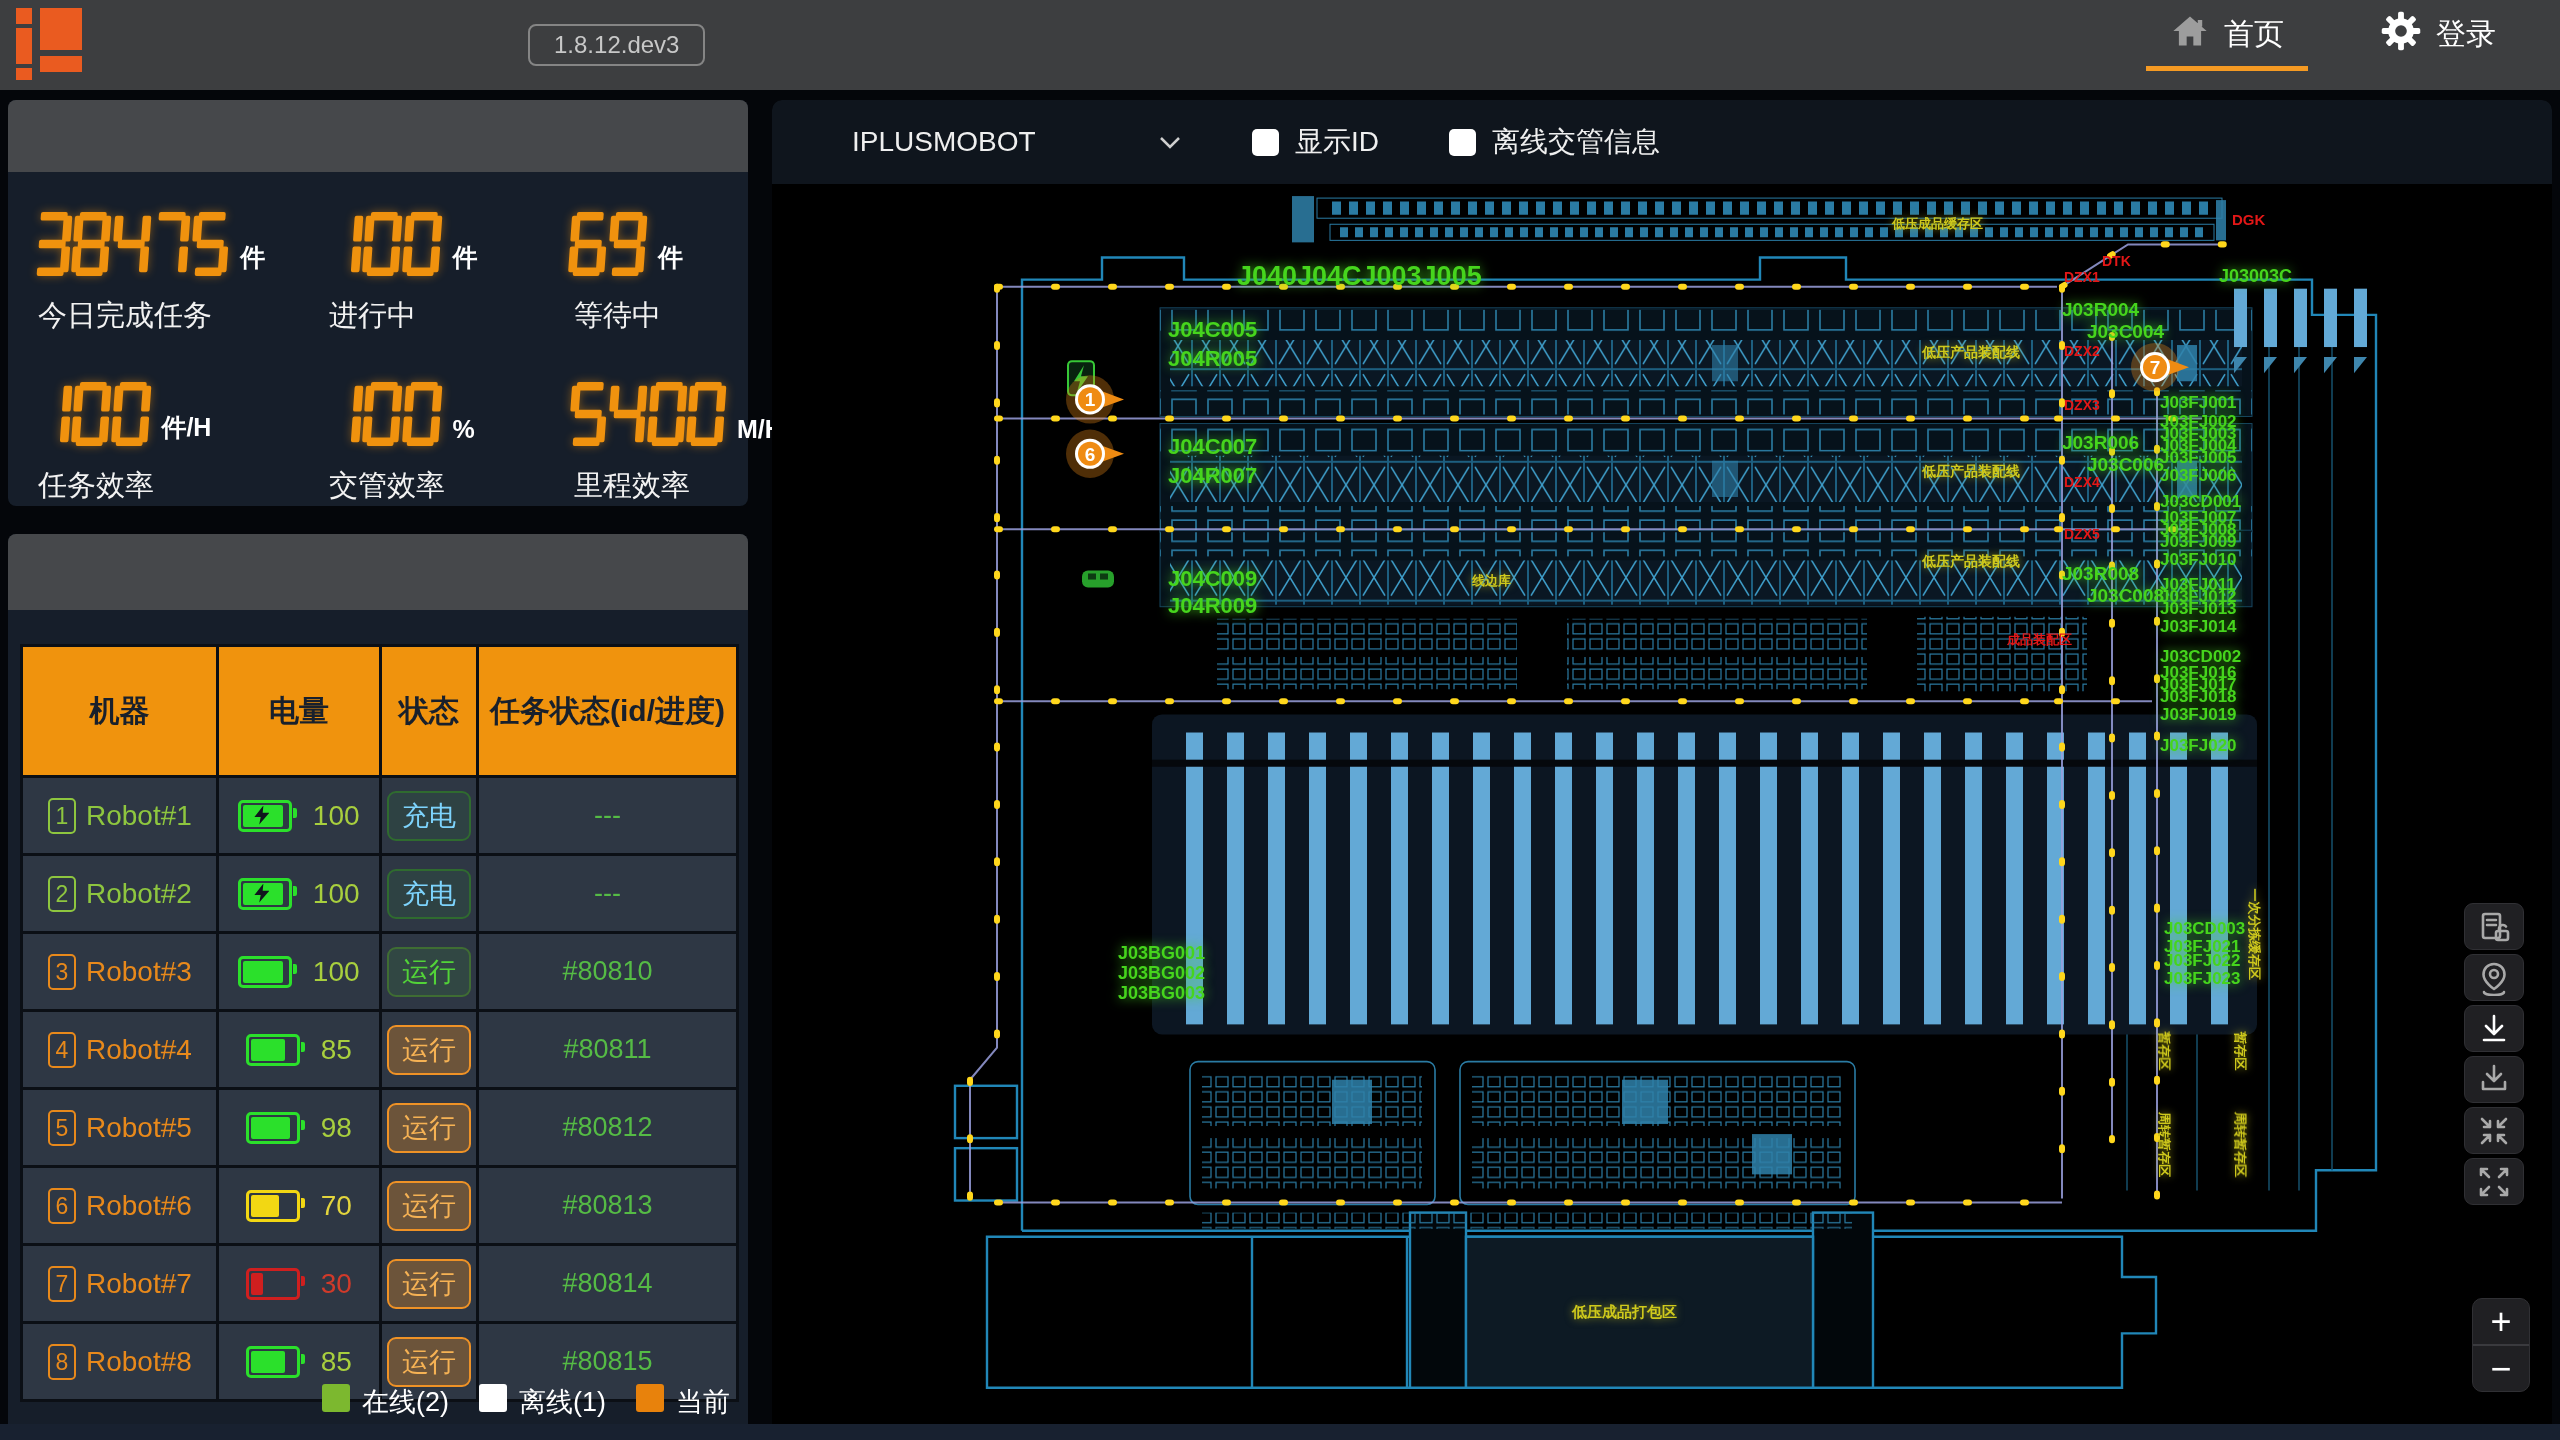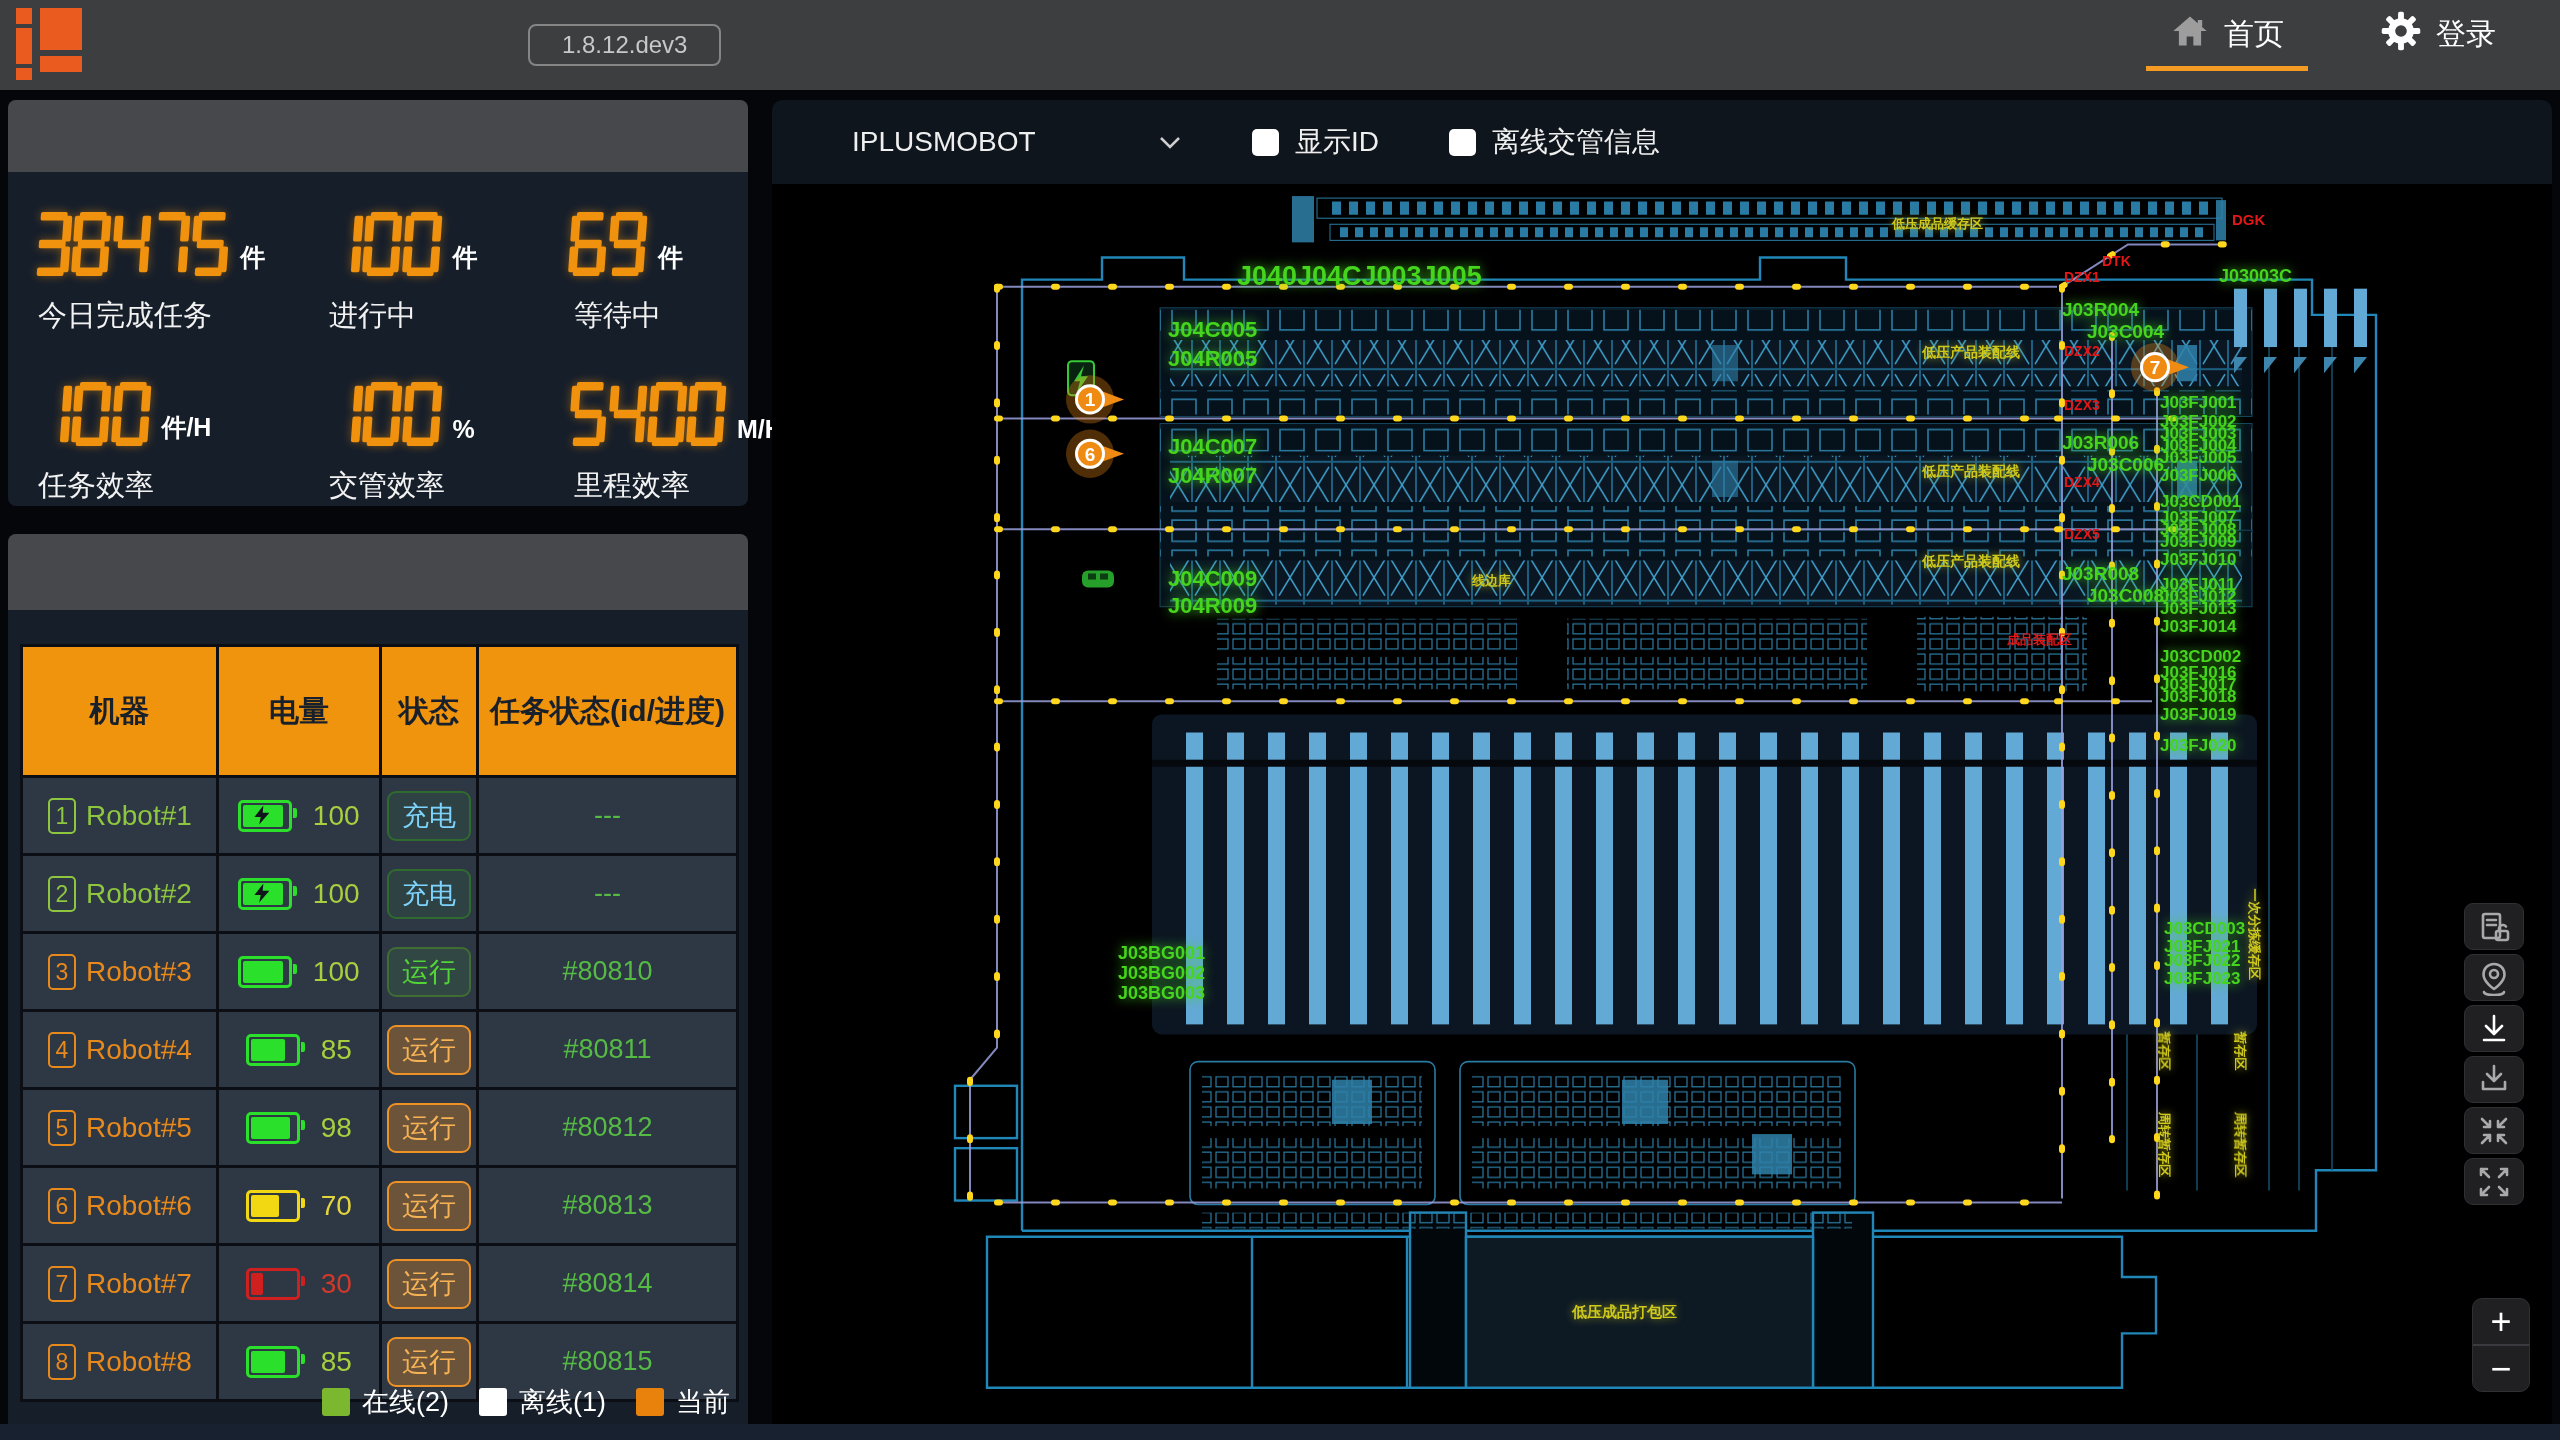--- a/index.html
+++ b/index.html
@@ -9,21 +9,21 @@
   
   .topbar{position:absolute;left:0;top:0;width:2560px;height:90px;background:#3d3e40;}
   .logo{position:absolute;left:16px;top:8px;width:70px;height:74px;}
   .logo div{position:absolute;background:#ea5b20;}
   .logo .b1{left:0;top:0;width:16px;height:16px;}
   .logo .b2{left:0;top:20px;width:16px;height:36px;}
   .logo .b3{left:0;top:60px;width:16px;height:12px;}
   .logo .b4{left:24px;top:0;width:42px;height:42px;}
   .logo .b5{left:24px;top:48px;width:42px;height:16px;}
   .app-title{position:absolute;left:146px;top:0;height:90px;line-height:90px;font-size:40px;font-weight:bold;color:#fff;}
-  .version-badge{position:absolute;left:528px;top:24px;padding:5px 32px;border:2px solid #858585;border-radius:8px;
+  .version-badge{position:absolute;left:528px;top:24px;padding:5px 24px;border:2px solid #858585;border-radius:8px;
                  color:#c8c8c8;font-size:24px;}
   .nav{position:absolute;right:64px;top:0;height:68px;display:flex;align-items:center;gap:96px;}
   .nav-item{position:relative;display:flex;align-items:center;gap:14px;font-size:30px;color:#fff;cursor:pointer;height:90px;}
   .nav-item.active::after{content:"";position:absolute;left:-24px;right:-24px;bottom:8px;height:5px;background:#f59a23;}
 
   
   .panel{position:absolute;background:#161e2a;border-radius:8px;}
   .panel-header{height:72px;background:#46484b;border-radius:8px 8px 0 0;}
   #stats-panel{left:8px;top:100px;width:740px;height:406px;}
   #robot-panel{left:8px;top:534px;width:740px;height:898px;}
@@ -58,21 +58,21 @@
         clip-path:polygon(60% 0,0 60%,42% 60%,32% 100%,100% 38%,55% 38%);}
   .bval{margin-left:16px;font-size:28px;vertical-align:middle;}
   .bv-green{color:#a8cf3e;} .bv-yellow{color:#e3d53d;} .bv-red{color:#d03a2a;}
   .status{display:inline-block;min-width:56px;padding:5px 12px;border-radius:9px;font-size:27px;}
   .st-charge{color:#7dd3fc;border:2px solid #2f6b2f;background:rgba(63,212,63,.07);}
   .st-run-green{color:#52d338;border:2px solid #3f6d33;background:rgba(82,211,56,.10);}
   .st-run-orange{color:#f6b254;border:2px solid #ef9226;background:rgba(239,146,38,.32);}
   .task{color:#55bb45;font-size:27px;}
 
   .legend{position:absolute;right:18px;bottom:12px;display:flex;gap:30px;font-size:27px;align-items:center;}
-  .legend-item{display:flex;align-items:center;gap:12px;}
+  .legend-item{display:flex;align-items:flex-start;gap:12px;}
   .legend-swatch{display:inline-block;width:28px;height:28px;border-radius:3px;}
 
   
   #map-panel{position:absolute;left:772px;top:100px;width:1780px;height:1332px;background:#000;border-radius:10px;}
   .map-toolbar{height:84px;background:#0f151d;border-radius:10px 10px 0 0;display:flex;align-items:center;
                padding-left:80px;font-size:28px;color:#efefef;}
   .selector{width:330px;display:flex;justify-content:space-between;align-items:center;cursor:pointer;}
   .chk{display:flex;align-items:center;gap:16px;margin-left:70px;cursor:pointer;}
   .box{width:27px;height:27px;background:#fff;border-radius:5px;flex:none;}
   .map-canvas{position:absolute;left:0;top:84px;width:1780px;height:1248px;background:#000;

